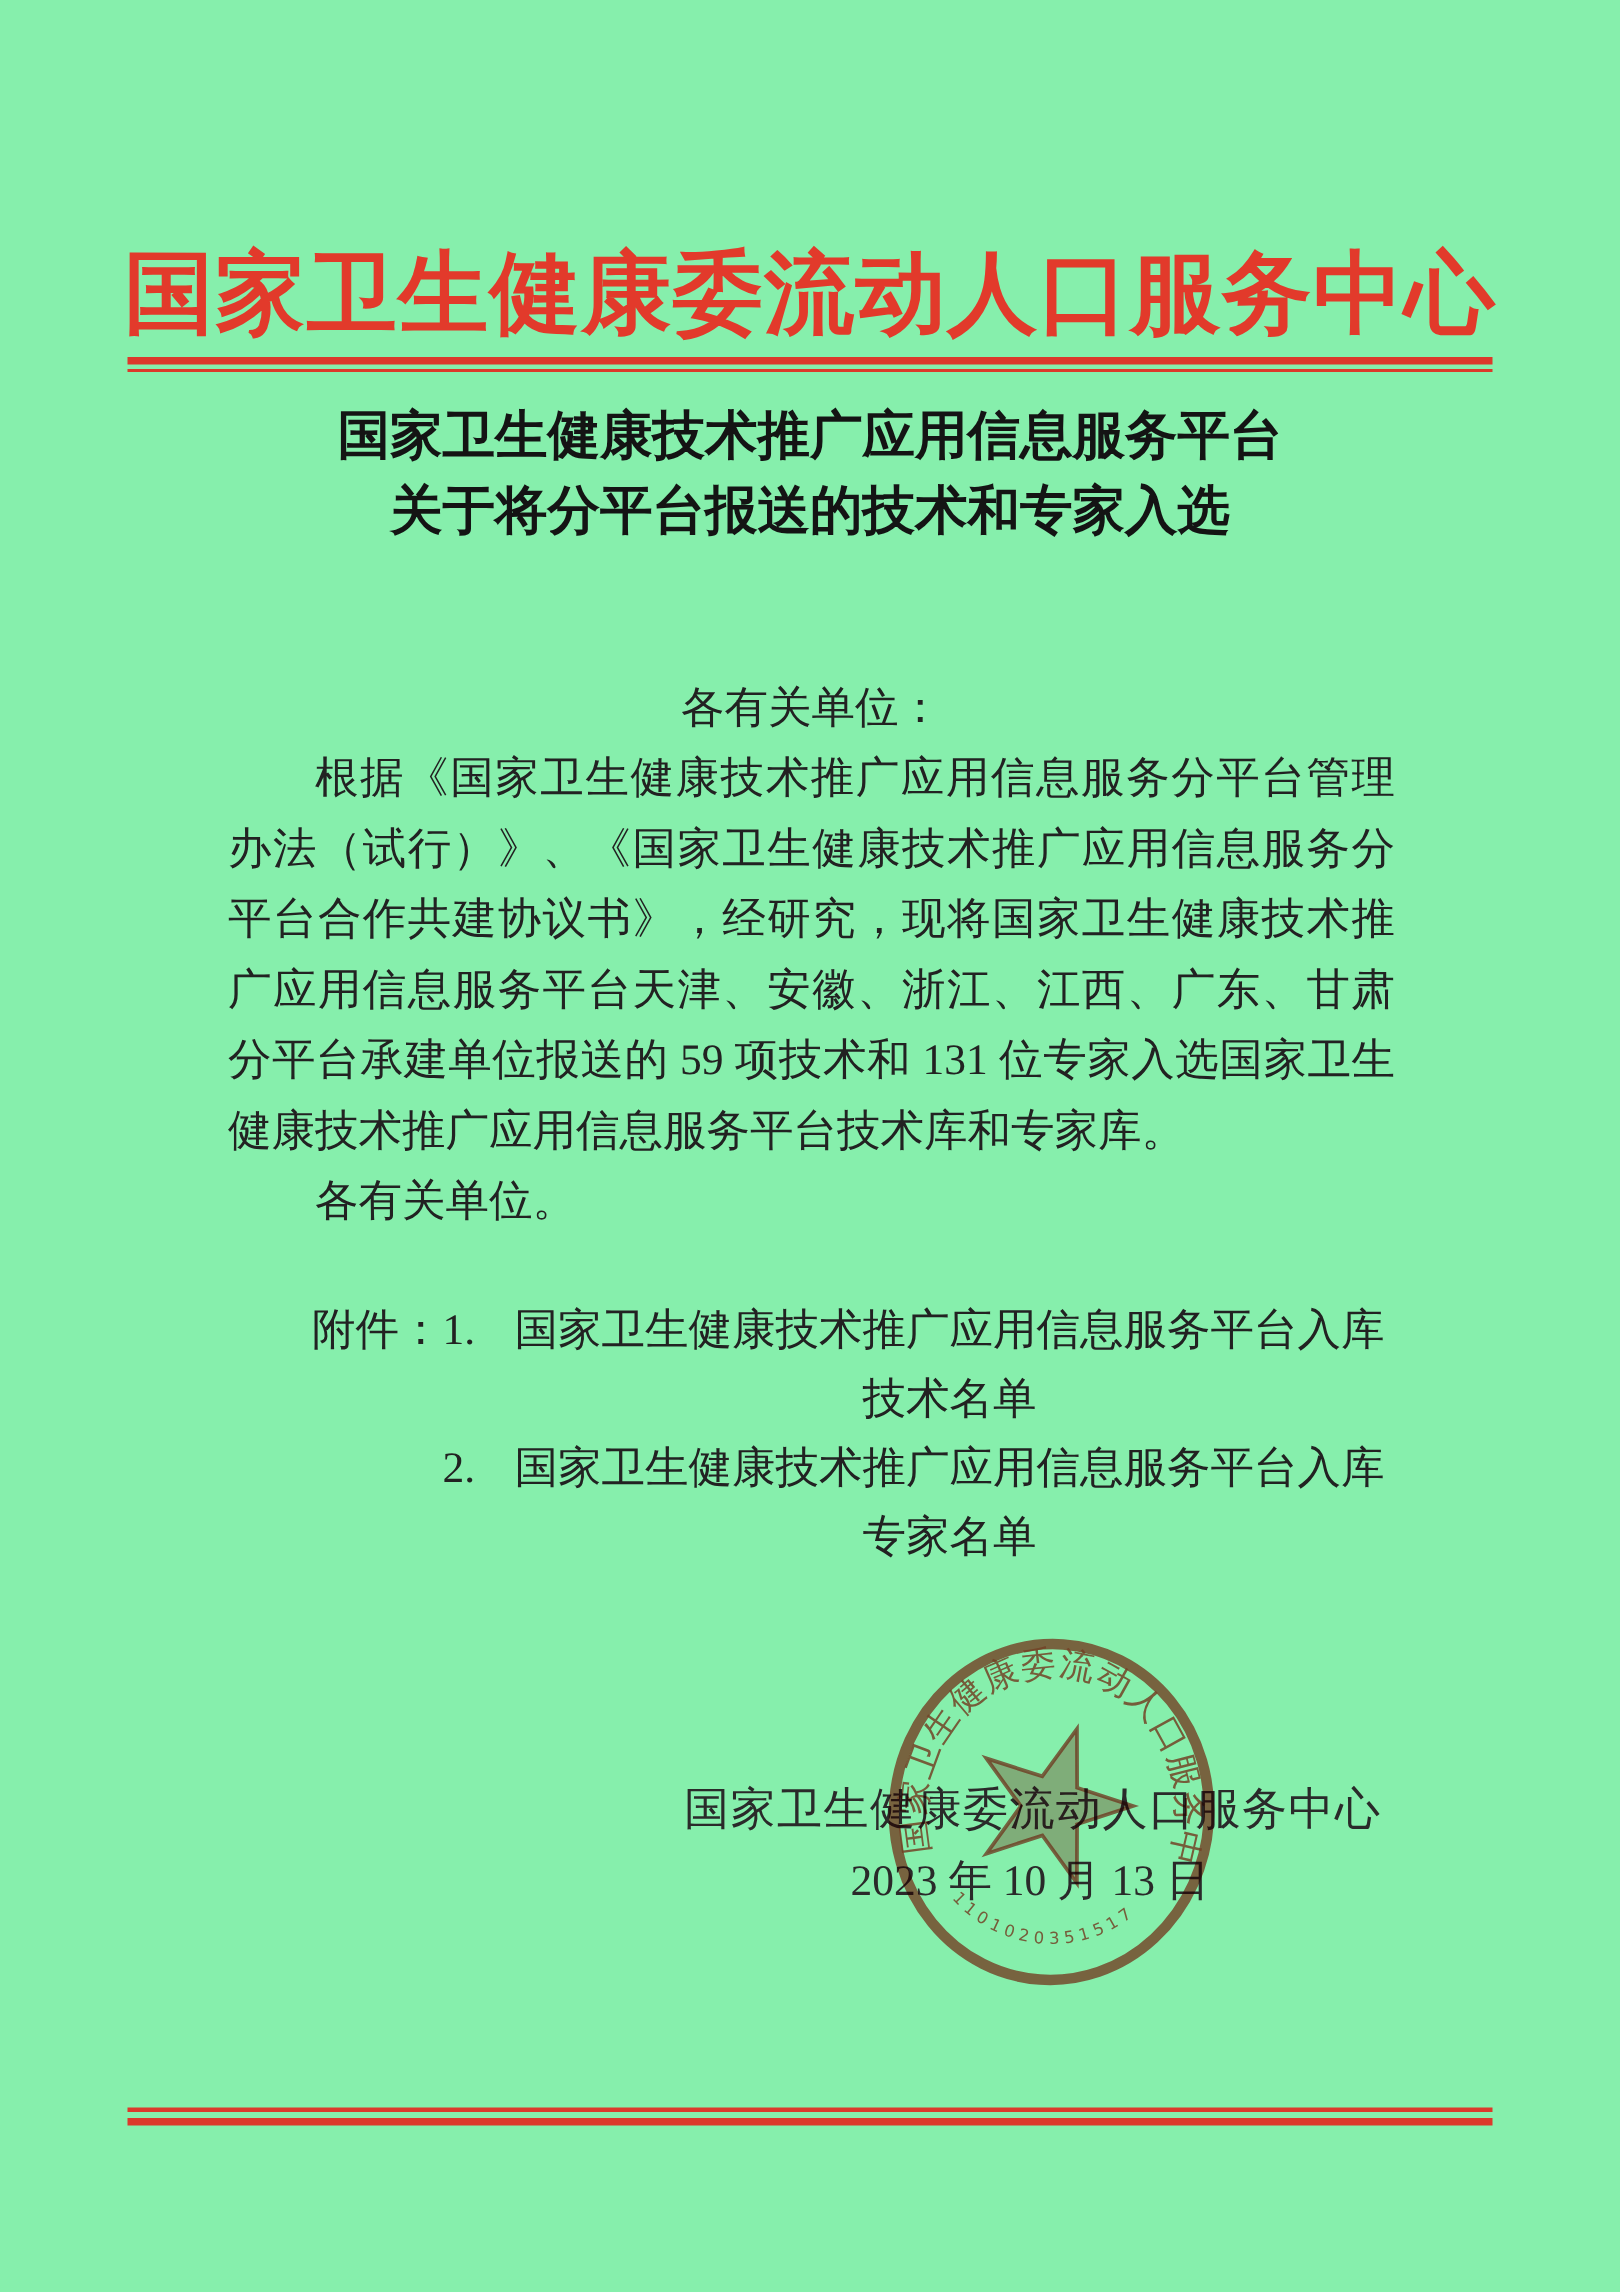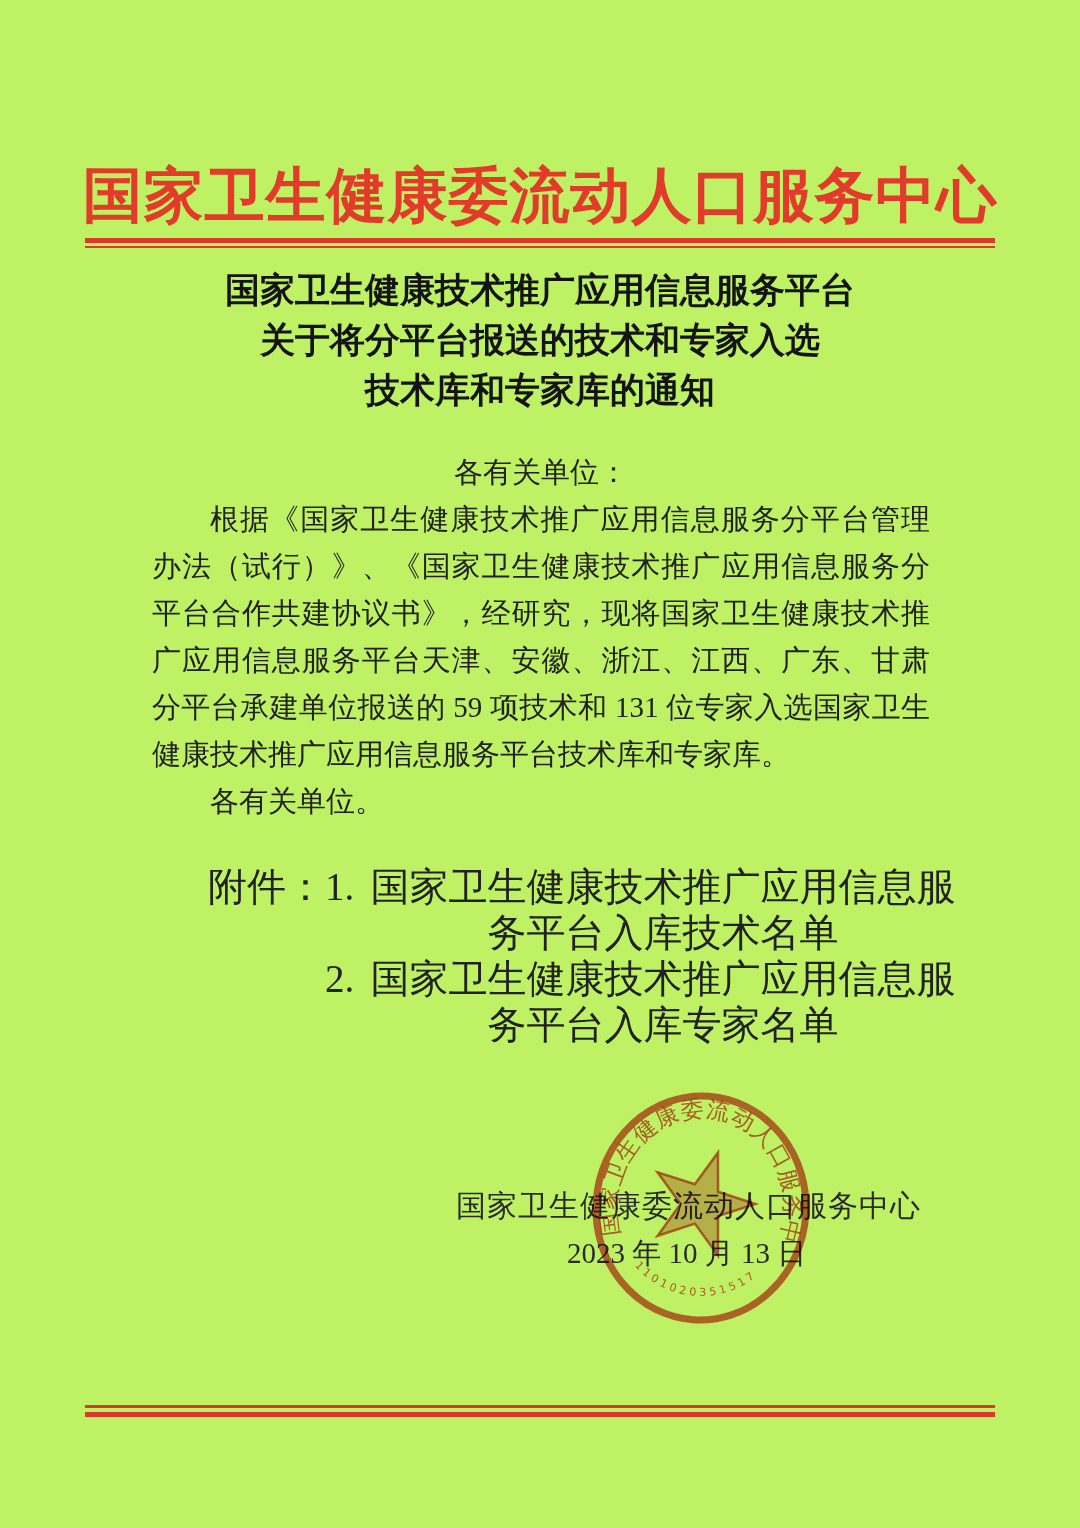--- a/index.html
+++ b/index.html
@@ -1,18 +1,18 @@
 <!DOCTYPE html>
 <html><head>
 <meta charset="utf-8">
 <style>
   html,body { margin:0; padding:0; background:#ffffff; }
   .page {
     position:relative; width:1080px; height:1528px;
-    background:#bef264; overflow:hidden;
+    background:#86efac; overflow:hidden;
     font-family:"Liberation Serif","DejaVu Serif",serif;
     color:#1e1e1e;
   }
   .letterhead {
     position:absolute; top:156px; left:0; width:100%;
     text-align:center; font-size:60px; font-weight:700;
     letter-spacing:1px; color:#e23a2b; line-height:80px;
     white-space:nowrap;
   }
   .rule { position:absolute; left:85px; width:910px; background:#dc392b; }
@@ -29,21 +29,21 @@
     position:absolute; top:449px; left:152px; width:778px;
     font-size:29px; line-height:47px; color:#222;
   }
   .salutation { text-align:center; }
   .para-indent {
     text-indent:2em; text-align:justify; text-justify:inter-ideograph;
   }
   .closing { text-indent:2em; }
   .attachments {
     position:absolute; top:864px; left:208px; width:740px;
-    font-size:39px; line-height:46px; display:flex; color:#222;
+    font-size:29px; line-height:46px; display:flex; color:#222;
   }
   .att-label { white-space:nowrap; }
   .att-items { display:block; }
   .att-item { display:flex; }
   .att-num { width:38px; flex:0 0 38px; }
   .att-text { width:600px; text-align:center; }
   .sig-org {
     position:absolute; top:1186px; left:456px;
     font-size:30px; letter-spacing:1px; white-space:nowrap; color:#2a2a2a;
   }
@@ -62,21 +62,20 @@
 <div class="page">
 
   <div class="letterhead">国家卫生健康委流动人口服务中心</div>
 
   <div class="rule rule-top-thick"></div>
   <div class="rule rule-top-thin"></div>
 
   <div class="doc-title">
     <div>国家卫生健康技术推广应用信息服务平台</div>
     <div>关于将分平台报送的技术和专家入选</div>
-    <div>技术库和专家库的通知</div>
   </div>
 
   <div class="body-text">
     <div class="salutation">各有关单位：</div>
     <div class="para-indent">根据《国家卫生健康技术推广应用信息服务分平台管理办法（试行）》、《国家卫生健康技术推广应用信息服务分平台合作共建协议书》，经研究，现将国家卫生健康技术推广应用信息服务平台天津、安徽、浙江、江西、广东、甘肃分平台承建单位报送的 59 项技术和 131 位专家入选国家卫生健康技术推广应用信息服务平台技术库和专家库。</div>
     <div class="closing">各有关单位。</div>
   </div>
 
   <div class="attachments">
     <div class="att-label">附件：</div>

